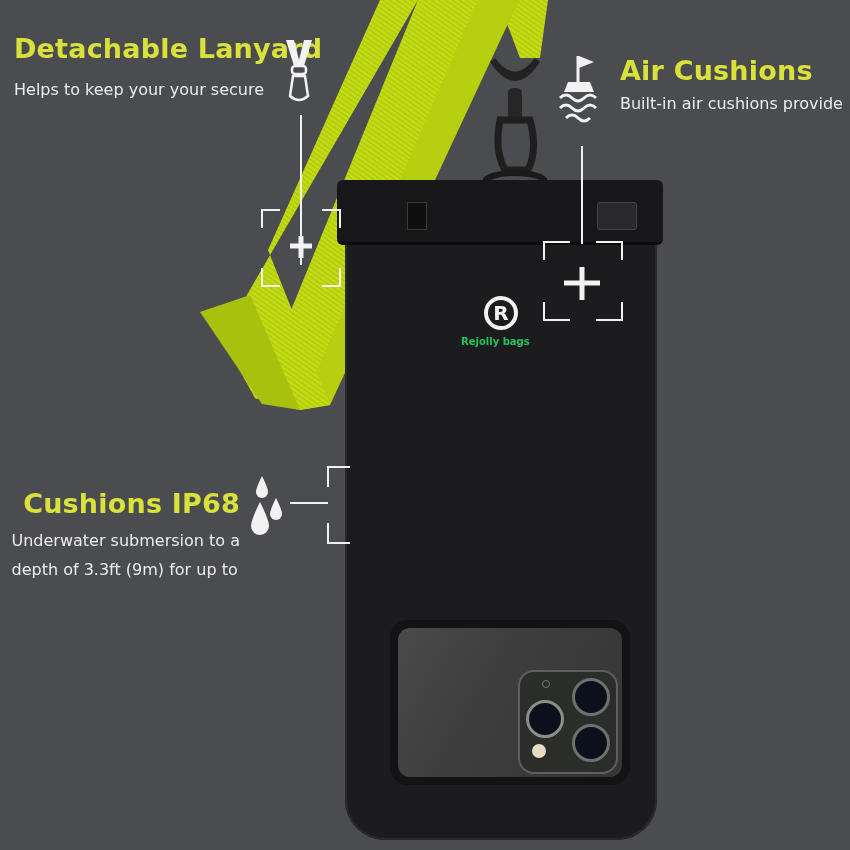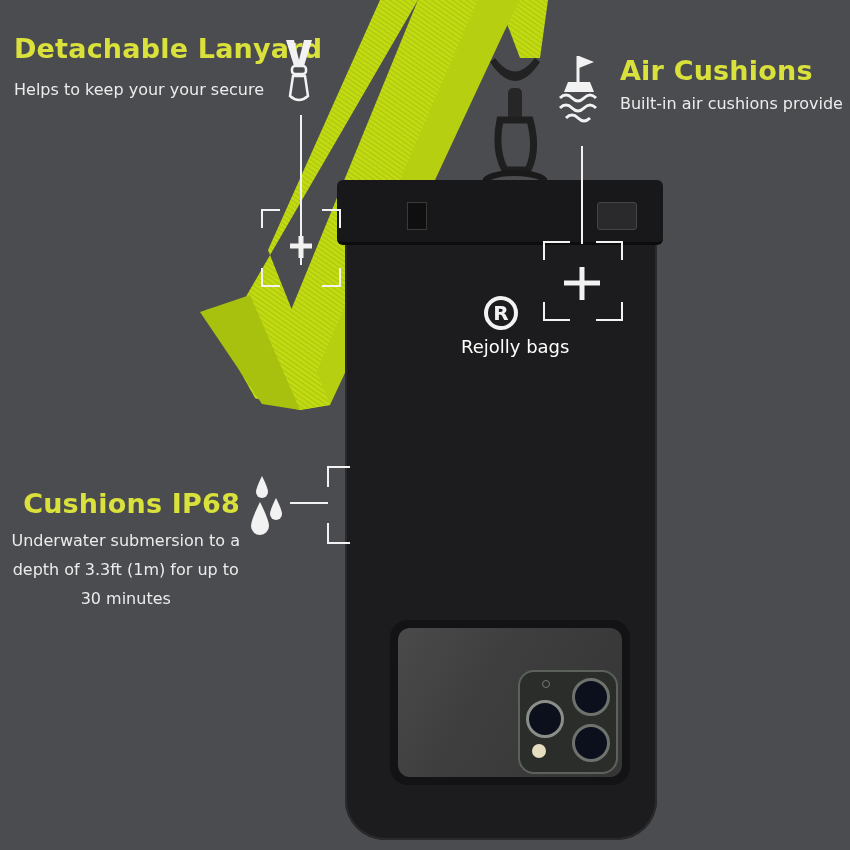--- a/index.html
+++ b/index.html
@@ -2,21 +2,21 @@
 <html><head>
 <meta charset="utf-8">
 <style>
   html,body{margin:0;padding:0;}
   body{width:850px;height:850px;overflow:hidden;background:#4b4c50;font-family:"Liberation Sans",sans-serif;}
   .stage{position:relative;width:850px;height:850px;background:#4b4c50;overflow:hidden;}
   .abs{position:absolute;}
   .title{color:#d9e13a;font-weight:bold;font-size:27px;letter-spacing:0.2px;white-space:nowrap;font-family:"DejaVu Sans",sans-serif;}
   .desc{color:#ececec;font-size:16px;line-height:24px;font-family:"DejaVu Sans",sans-serif;}
   .white-line{background:#f2f2f2;}
-  .brand-text{color:#ffffff;font-weight:normal;font-size:18px;font-family:"DejaVu Sans",sans-serif;}
+  .brand-text{color:#22c55e;font-weight:bold;font-size:10px;font-family:"DejaVu Sans",sans-serif;}
 </style>
 </head>
 <body>
 
 <div class="stage">
 
   <svg class="abs" style="left:0;top:0" width="850" height="850">
     <defs>
       <pattern id="weave" width="4" height="4" patternUnits="userSpaceOnUse" patternTransform="rotate(35)">
         <rect width="4" height="4" fill="#c2dc12"></rect>
@@ -88,24 +88,23 @@
   <div class="abs desc" style="left:620px;top:92px;">
     <div>Built-in air cushions provide</div>
   </div>
   <div class="abs white-line" style="left:581px;top:146px;width:2px;height:98px;"></div>
   <svg class="abs" style="left:542px;top:240px" width="82" height="82">
     <path d="M2 20 V2 H28 M54 2 H80 V20 M2 62 V80 H28 M54 80 H80 V62" stroke="#f2f2f2" stroke-width="2" fill="none"></path>
     <path d="M22 43 H58 M40 27 V60" stroke="#f2f2f2" stroke-width="5"></path>
   </svg>
 
   <div class="abs title" style="right:610px;top:488px;">Cushions IP68</div>
-  <div class="abs desc" style="right:610px;top:526px;text-align:center;line-height:29px;">
+  <div class="abs desc" style="right:610px;top:526px;text-align:left;line-height:29px;">
     <div>Underwater submersion to a</div>
-    <div>depth of 3.3ft (1m) for up to</div>
-    <div>30 minutes</div>
+    <div>depth of 3.3ft (9m) for up to</div>
   </div>
   <svg class="abs" style="left:248px;top:474px" width="36" height="66">
     <path d="M14 2 Q8 14 8 18 A6 6 0 0 0 20 18 Q20 14 14 2Z" fill="#f2f2f2"></path>
     <path d="M28 24 Q22 36 22 40 A6 6 0 0 0 34 40 Q34 36 28 24Z" fill="#f2f2f2"></path>
     <path d="M12 28 Q3 46 3 52 A9 9 0 0 0 21 52 Q21 46 12 28Z" fill="#f2f2f2"></path>
   </svg>
   <div class="abs white-line" style="left:290px;top:502px;width:38px;height:2px;"></div>
   <svg class="abs" style="left:324px;top:465px" width="30" height="80">
     <path d="M26 2 H4 V22 M26 78 H4 V58" stroke="#f2f2f2" stroke-width="2" fill="none"></path>
   </svg>

